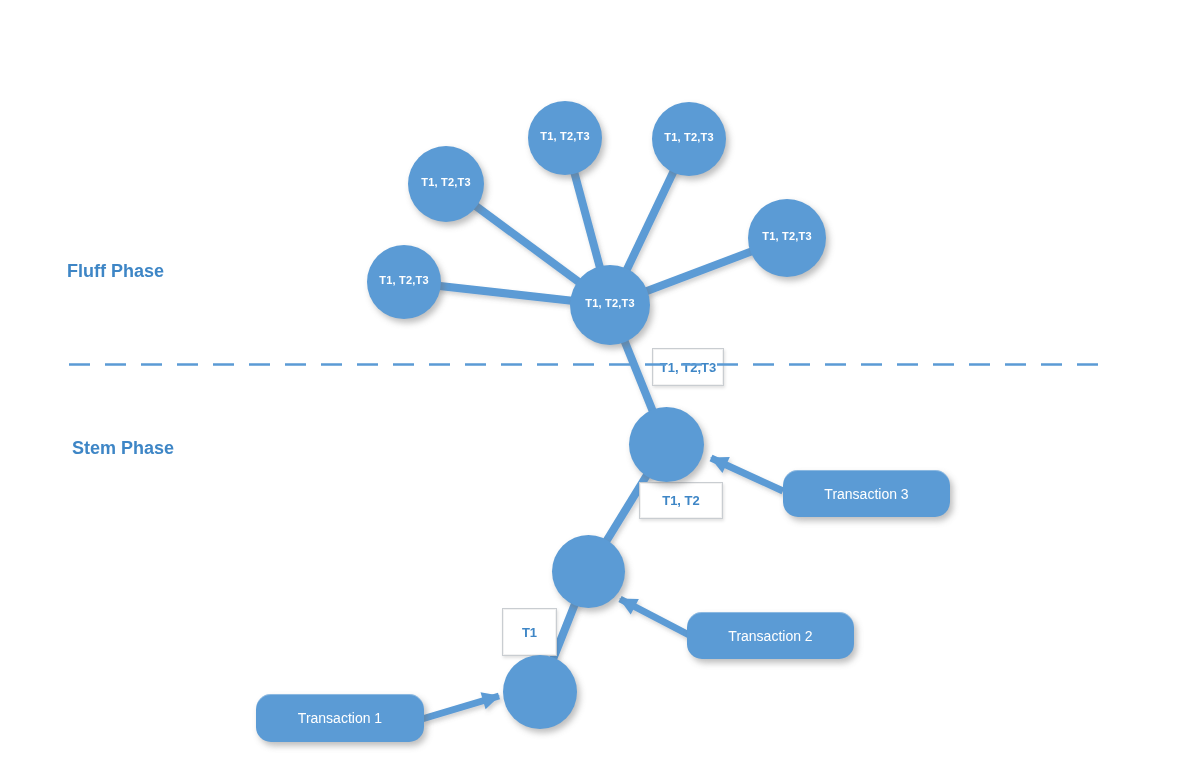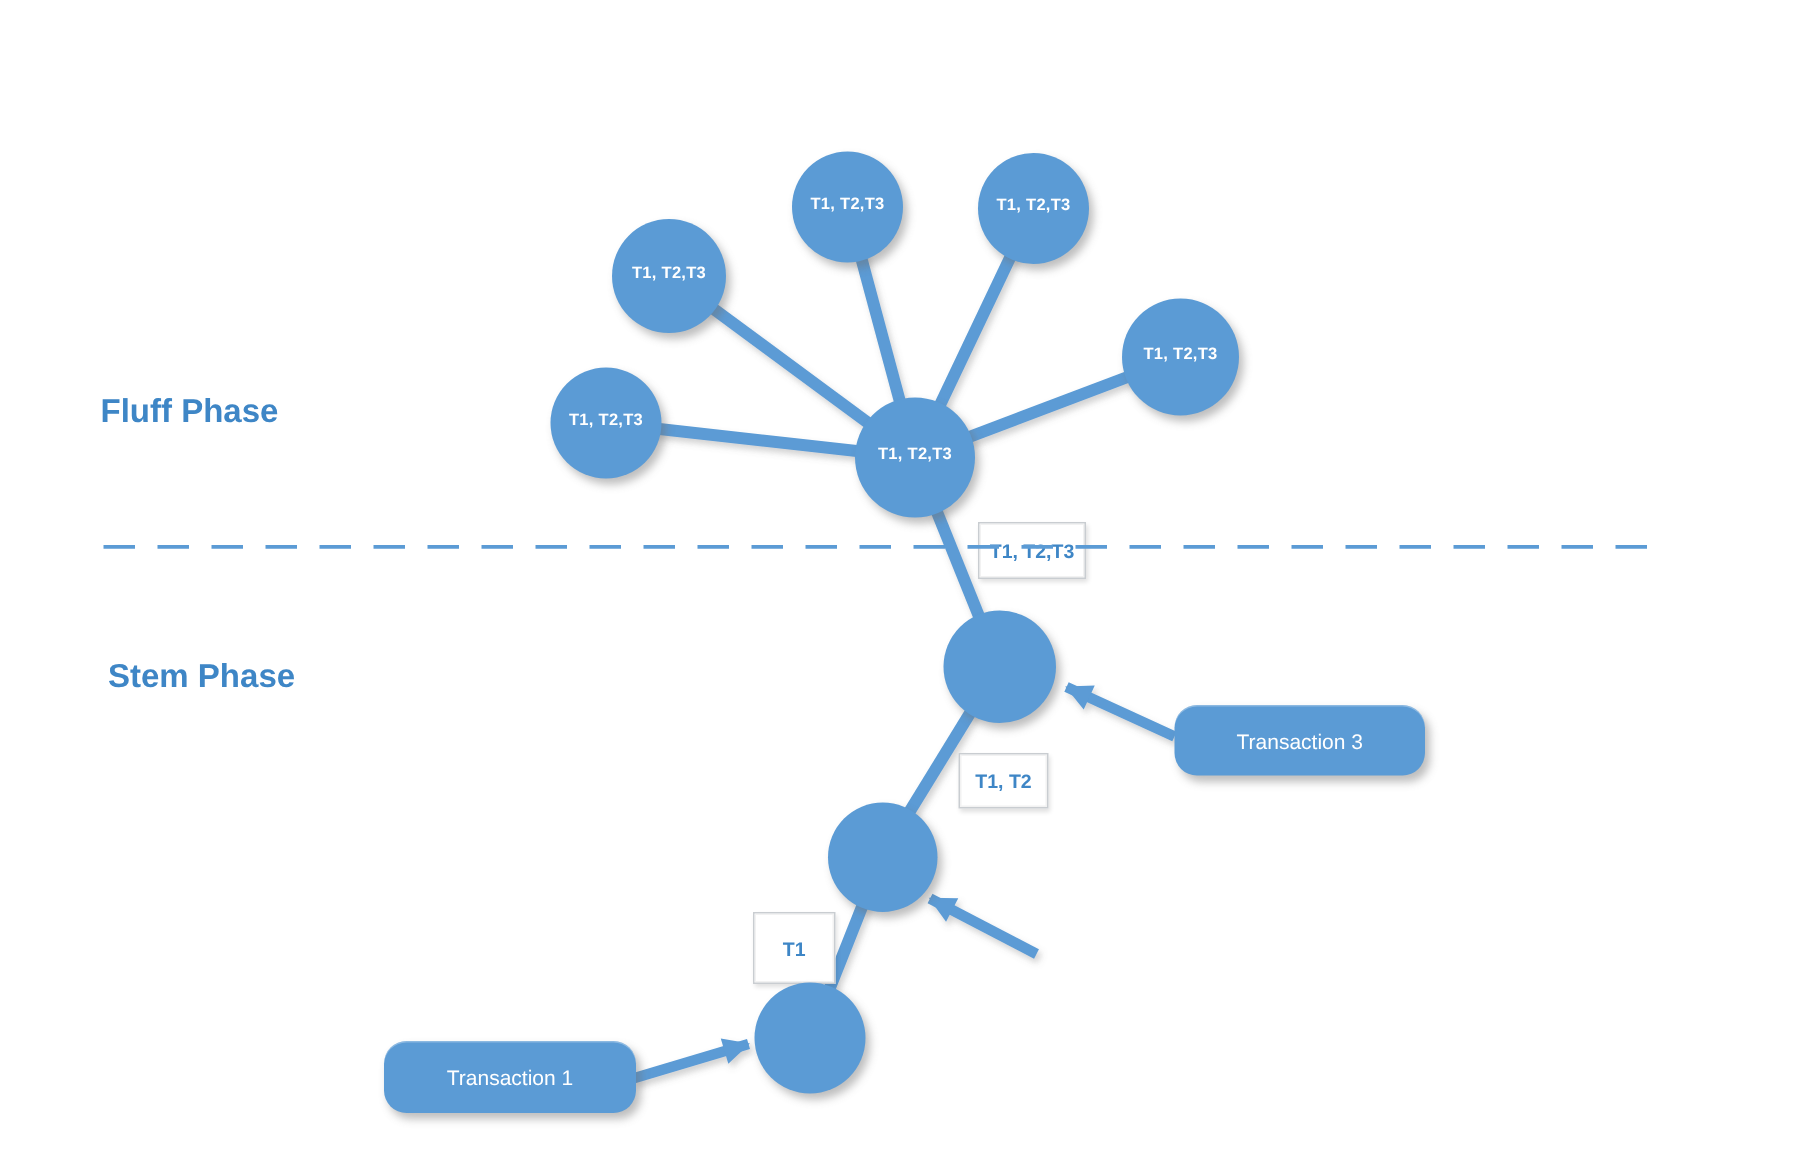--- a/index.html
+++ b/index.html
@@ -62,21 +62,21 @@
     font-size: 14px;
     display: flex;
     align-items: center;
     justify-content: center;
     box-shadow: 3px 4px 6px rgba(110,110,110,0.45), inset 0 1px 0 rgba(255,255,255,0.30);
     z-index: 5;
   }
   .phase-title {
     position: absolute;
     color: #3E86C6;
-    font-size: 22px;
+    font-size: 18px;
     font-weight: bold;
     white-space: nowrap;
     z-index: 6;
   }
 </style>
 </head>
 <body>
 
 <div class="stage">
 
@@ -92,21 +92,21 @@
       <line x1="610" y1="305" x2="446" y2="184"></line>
       <line x1="610" y1="305" x2="404" y2="282"></line>
       <line x1="610" y1="305" x2="787" y2="238"></line>
       <line x1="610" y1="305" x2="666" y2="444"></line>
       <line x1="666" y1="444" x2="588" y2="571"></line>
       <line x1="588" y1="571" x2="540" y2="692"></line>
     </g>
   </svg>
 
   <div class="tag" style="left:652px; top:348px; width:72px; height:38px;">T1, T2,T3</div>
-  <div class="tag" style="left:639px; top:502px; width:60px; height:37px;">T1, T2</div>
+  <div class="tag" style="left:639px; top:482px; width:84px; height:37px;">T1, T2</div>
   <div class="tag" style="left:502px; top:608px; width:55px; height:48px;">T1</div>
 
   <svg class="layer overlay-layer" viewBox="0 0 1200 769" xmlns="http://www.w3.org/2000/svg">
     <defs>
       <marker id="arrowhead" viewBox="0 0 10 10" refX="9" refY="5" markerWidth="2.8" markerHeight="2.8" orient="auto">
         <path d="M0.5,0.5 L9.5,5 L0.5,9.5 Z" fill="#5B9BD5"></path>
       </marker>
       <filter id="soft2" x="-20%" y="-20%" width="140%" height="140%">
         <feDropShadow dx="2" dy="3" stdDeviation="2" flood-color="#6b6b6b" flood-opacity="0.3"></feDropShadow>
       </filter>
@@ -124,18 +124,19 @@
   <div class="node" style="left:408px; top:146px; width:76px; height:76px;">T1, T2,T3</div>
   <div class="node" style="left:367px; top:245px; width:74px; height:74px;">T1, T2,T3</div>
   <div class="node" style="left:748px; top:199px; width:78px; height:78px;">T1, T2,T3</div>
   <div class="node" style="left:570px; top:265px; width:80px; height:80px;">T1, T2,T3</div>
 
   <div class="node" style="left:629px; top:407px; width:75px; height:75px;"></div>
   <div class="node" style="left:552px; top:535px; width:73px; height:73px;"></div>
   <div class="node" style="left:503px; top:655px; width:74px; height:74px;"></div>
 
   <div class="txn" style="left:256px; top:694px; width:168px; height:48px;">Transaction 1</div>
+  <div class="txn" style="left:687px; top:612px; width:167px; height:47px;">Transaction 2</div>
   <div class="txn" style="left:783px; top:470px; width:167px; height:47px;text-align:center;">Transaction 3</div>
 
   <div class="phase-title" style="left:67px; top:261px;">Fluff Phase</div>
   <div class="phase-title" style="left:72px; top:438px;text-align:right;">Stem Phase</div>
 
 </div>
 
 </body></html>

